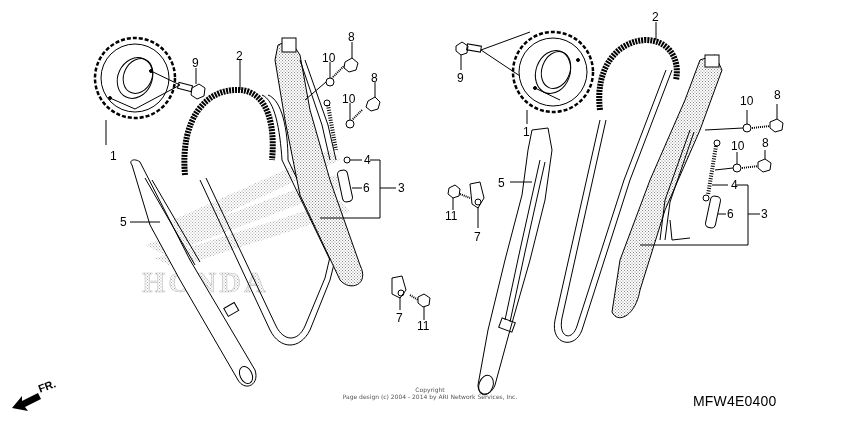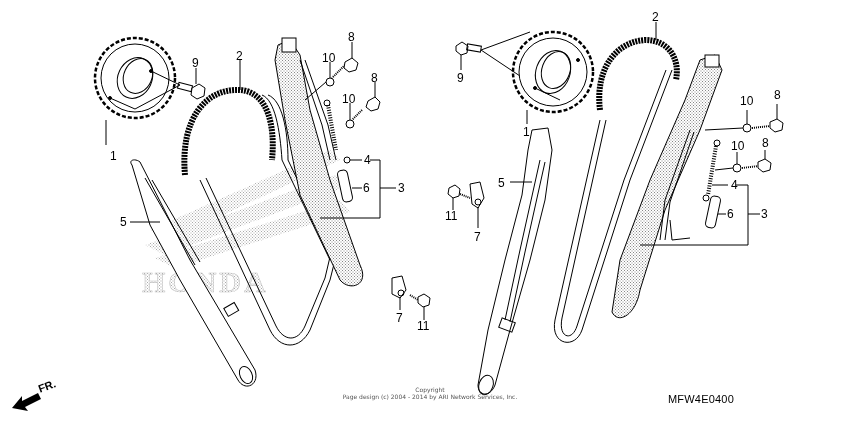--- a/index.html
+++ b/index.html
@@ -1,20 +1,20 @@
 <!DOCTYPE html>
 <html><head>
   <meta charset="utf-8">
   <style>
     html, body { margin:0; padding:0; background:#ffffff; }
     body { width:850px; height:424px; position:relative; overflow:hidden; font-family:"Liberation Sans", sans-serif; }
     #diagram { position:absolute; left:0; top:0; width:850px; height:424px; }
     .callout { position:absolute; font-family:"Liberation Sans", sans-serif; font-size:12px; color:#000; line-height:12px; }
     .copyright { position:absolute; left:330px; top:386px; width:200px; text-align:center; font-family:"DejaVu Sans", sans-serif; font-size:6px; color:#555; line-height:7px; }
-    .code { position:absolute; left:668px; top:393px; font-family:"Liberation Sans", sans-serif; font-size:11px; color:#000; letter-spacing:0.2px; }
+    .code { position:absolute; left:693px; top:393px; font-family:"Liberation Sans", sans-serif; font-size:14px; color:#000; letter-spacing:0.2px; }
     .fr-label { position:absolute; left:38px; top:380px; font-family:"Liberation Sans", sans-serif; font-weight:bold; font-size:11px; transform:rotate(-20deg); }
   </style>
 </head>
 <body>
 
 <svg id="diagram" viewBox="0 0 850 424" xmlns="http://www.w3.org/2000/svg">
   <defs>
     <pattern id="dots" width="3" height="3" patternUnits="userSpaceOnUse">
       <rect width="3" height="3" fill="#fff"></rect>
       <rect width="1" height="1" fill="#888"></rect>

